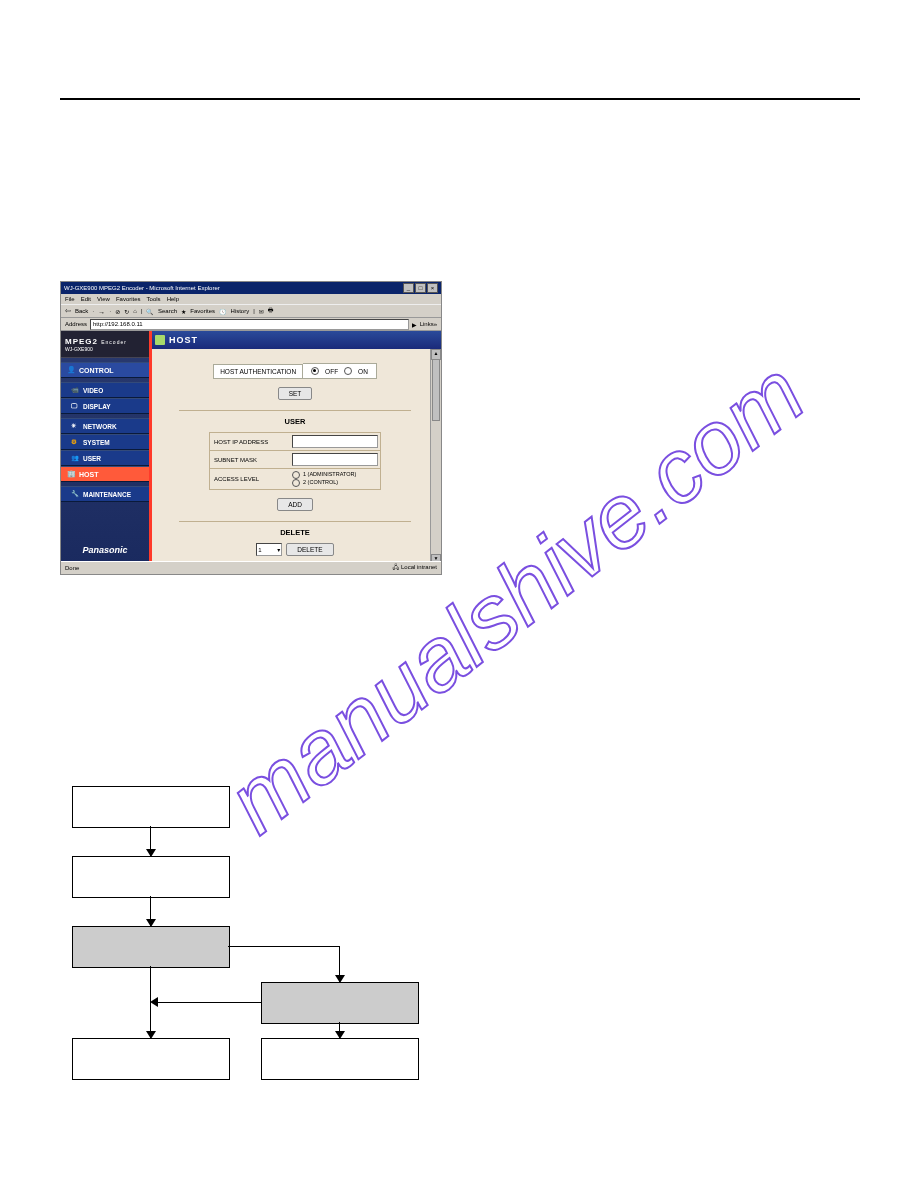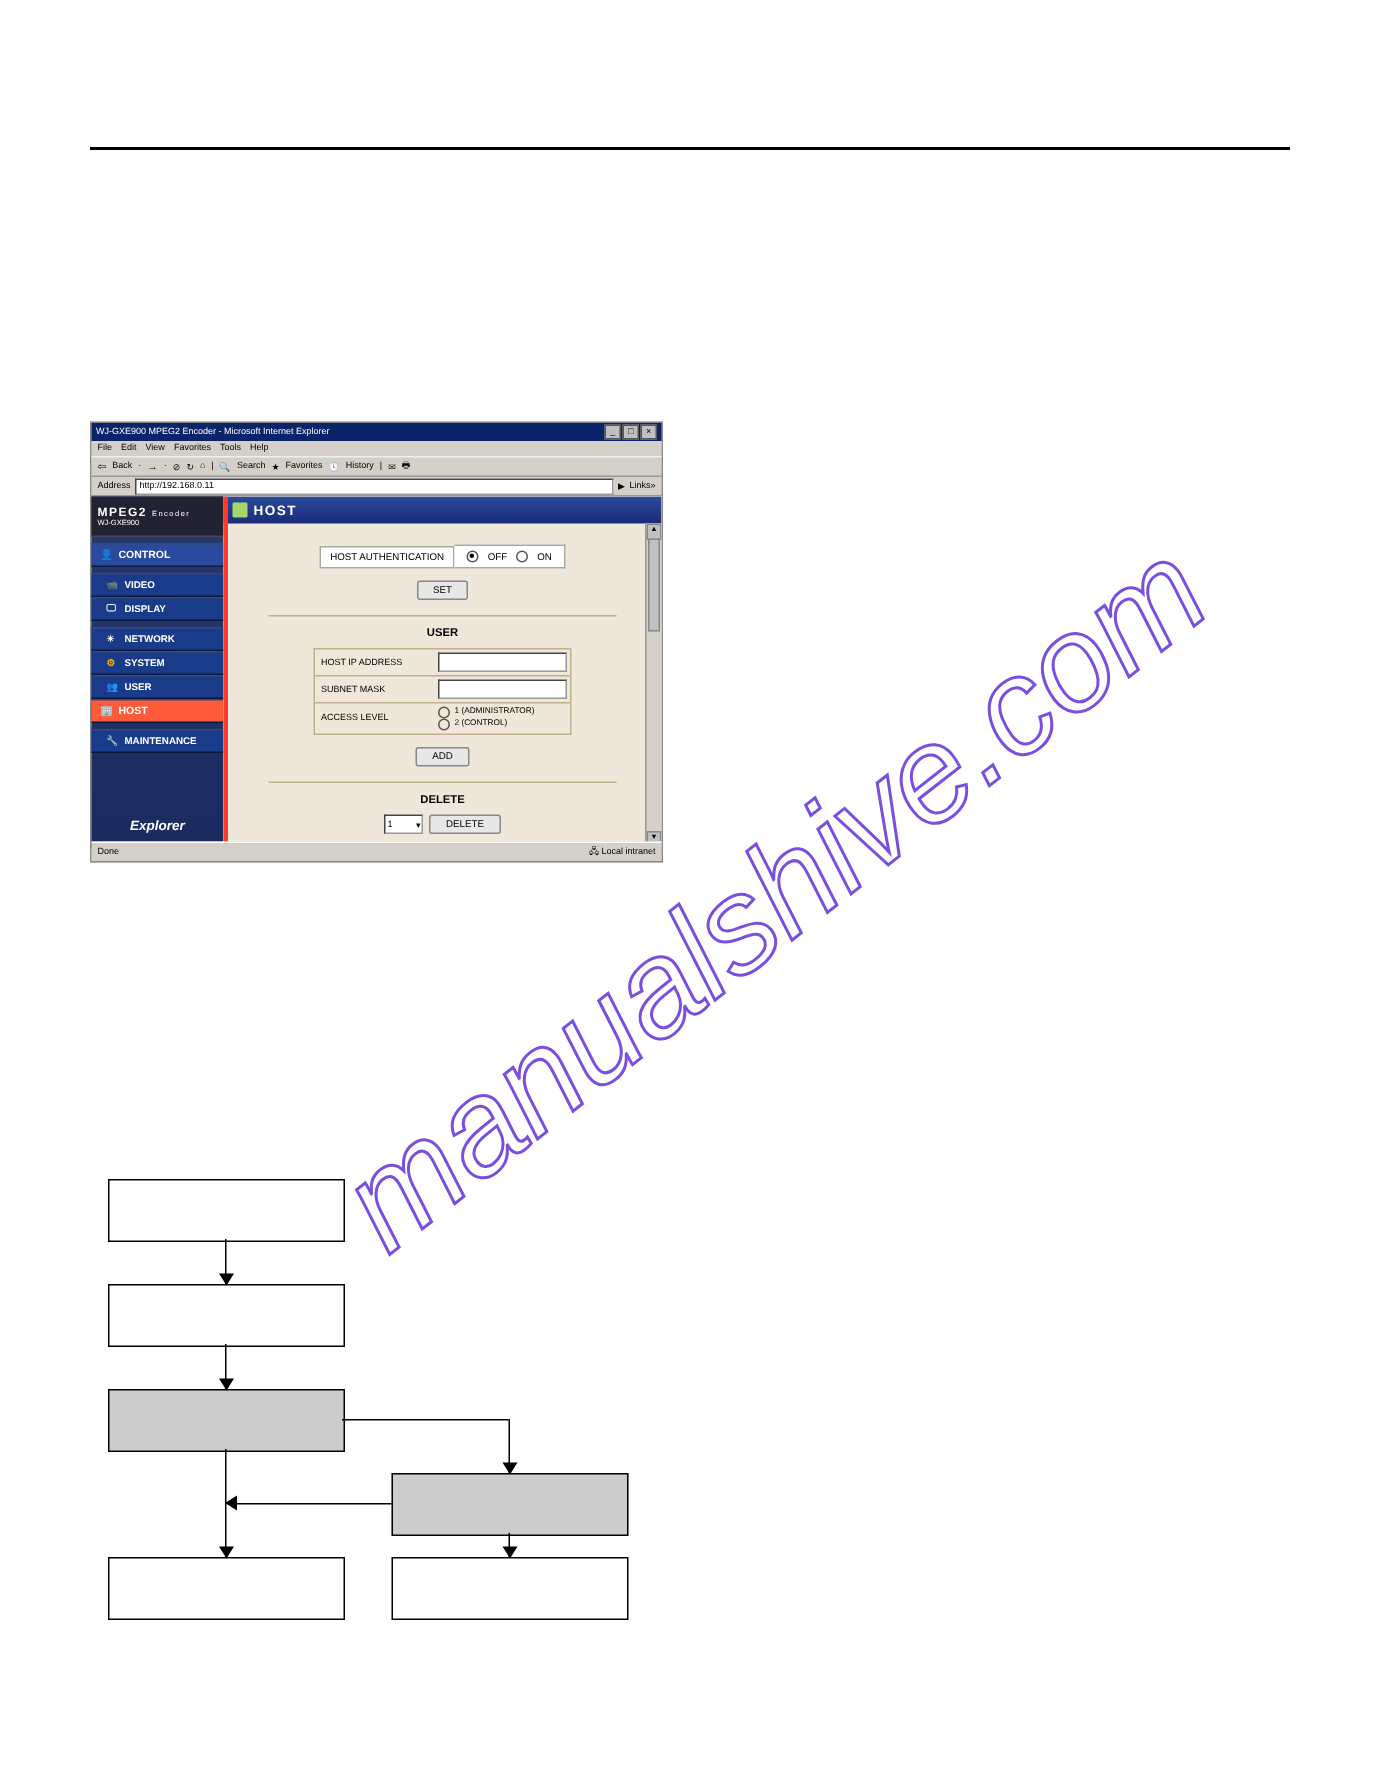--- a/index.html
+++ b/index.html
@@ -234,21 +234,21 @@
           </div>
         <div class="nav-item active">
             <span class="ico">🏢</span>
             <span>HOST</span>
           </div>
         <div class="nav-spacer"></div>
         <div class="nav-item sub">
             <span class="ico">🔧</span>
             <span>MAINTENANCE</span>
           </div>
-        <div class="panasonic">Explorer</div>
+        <div class="panasonic">Panasonic</div>
       </div>
 
       <div class="main">
         <div class="red-strip"></div>
         <div class="header-strip">
           <span class="hs-ico"></span>
           <span>HOST</span>
         </div>
         <div class="scrollbar-v">
           <div class="arr up">▲</div>

